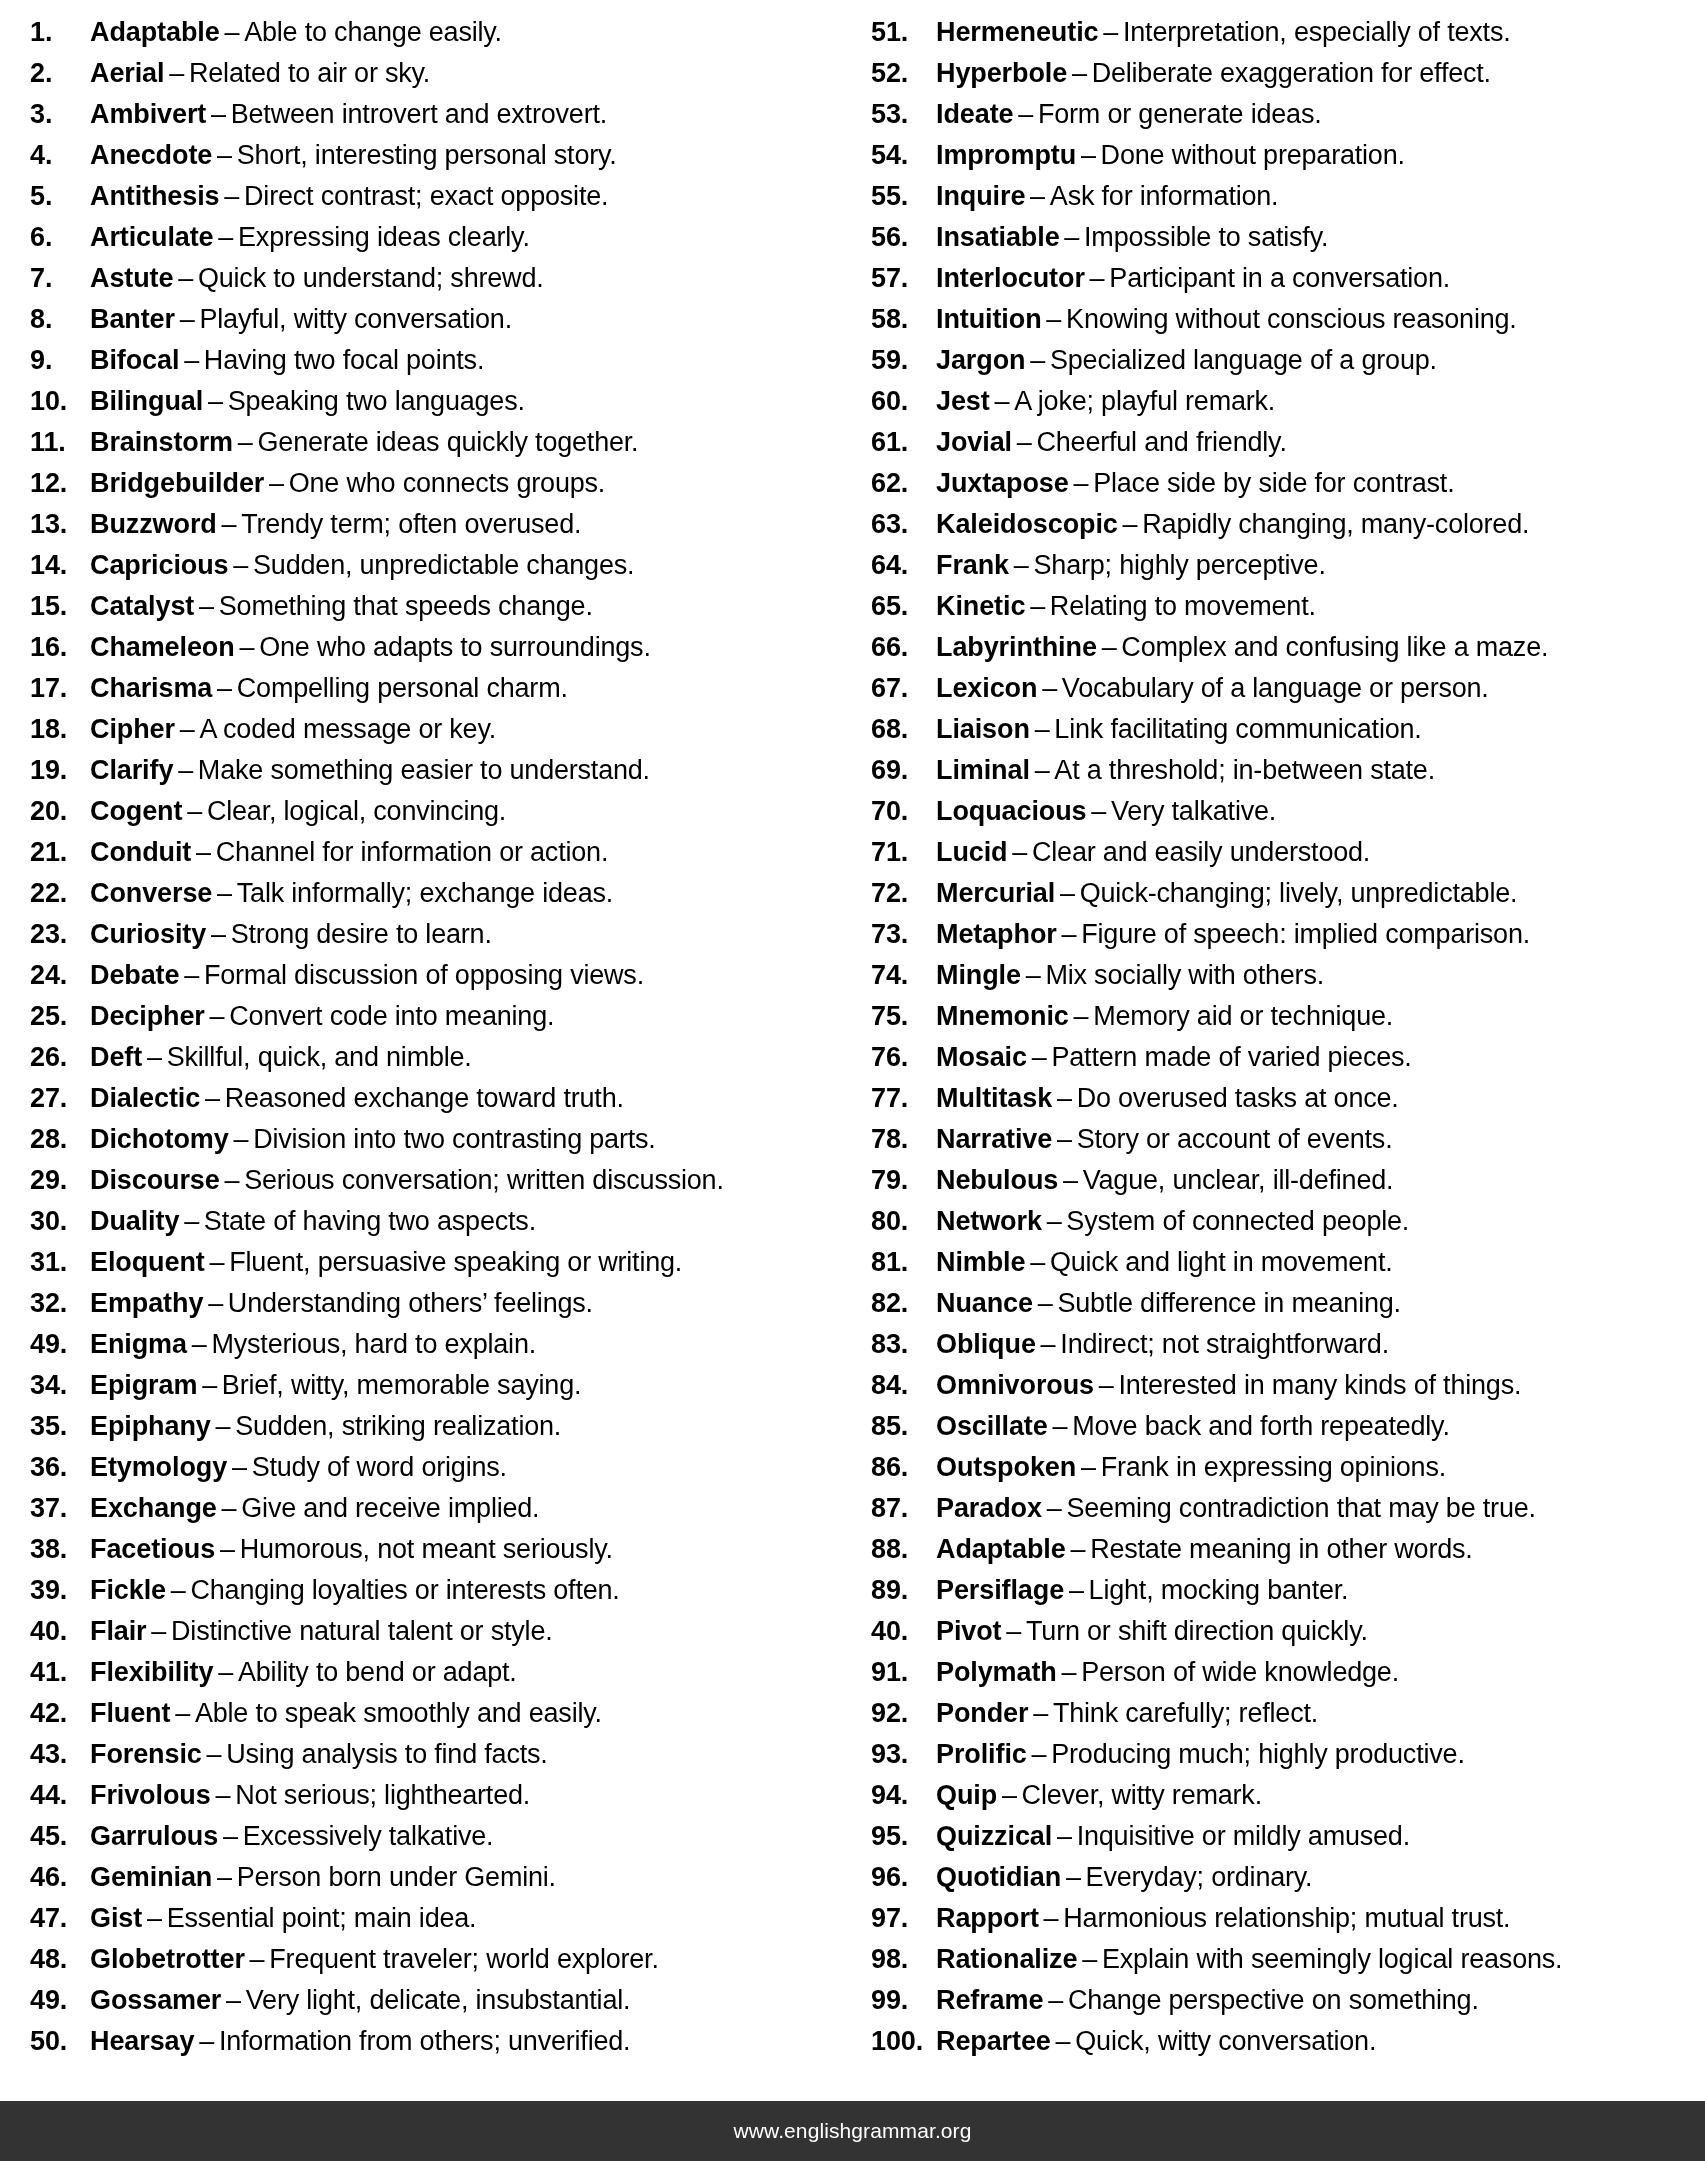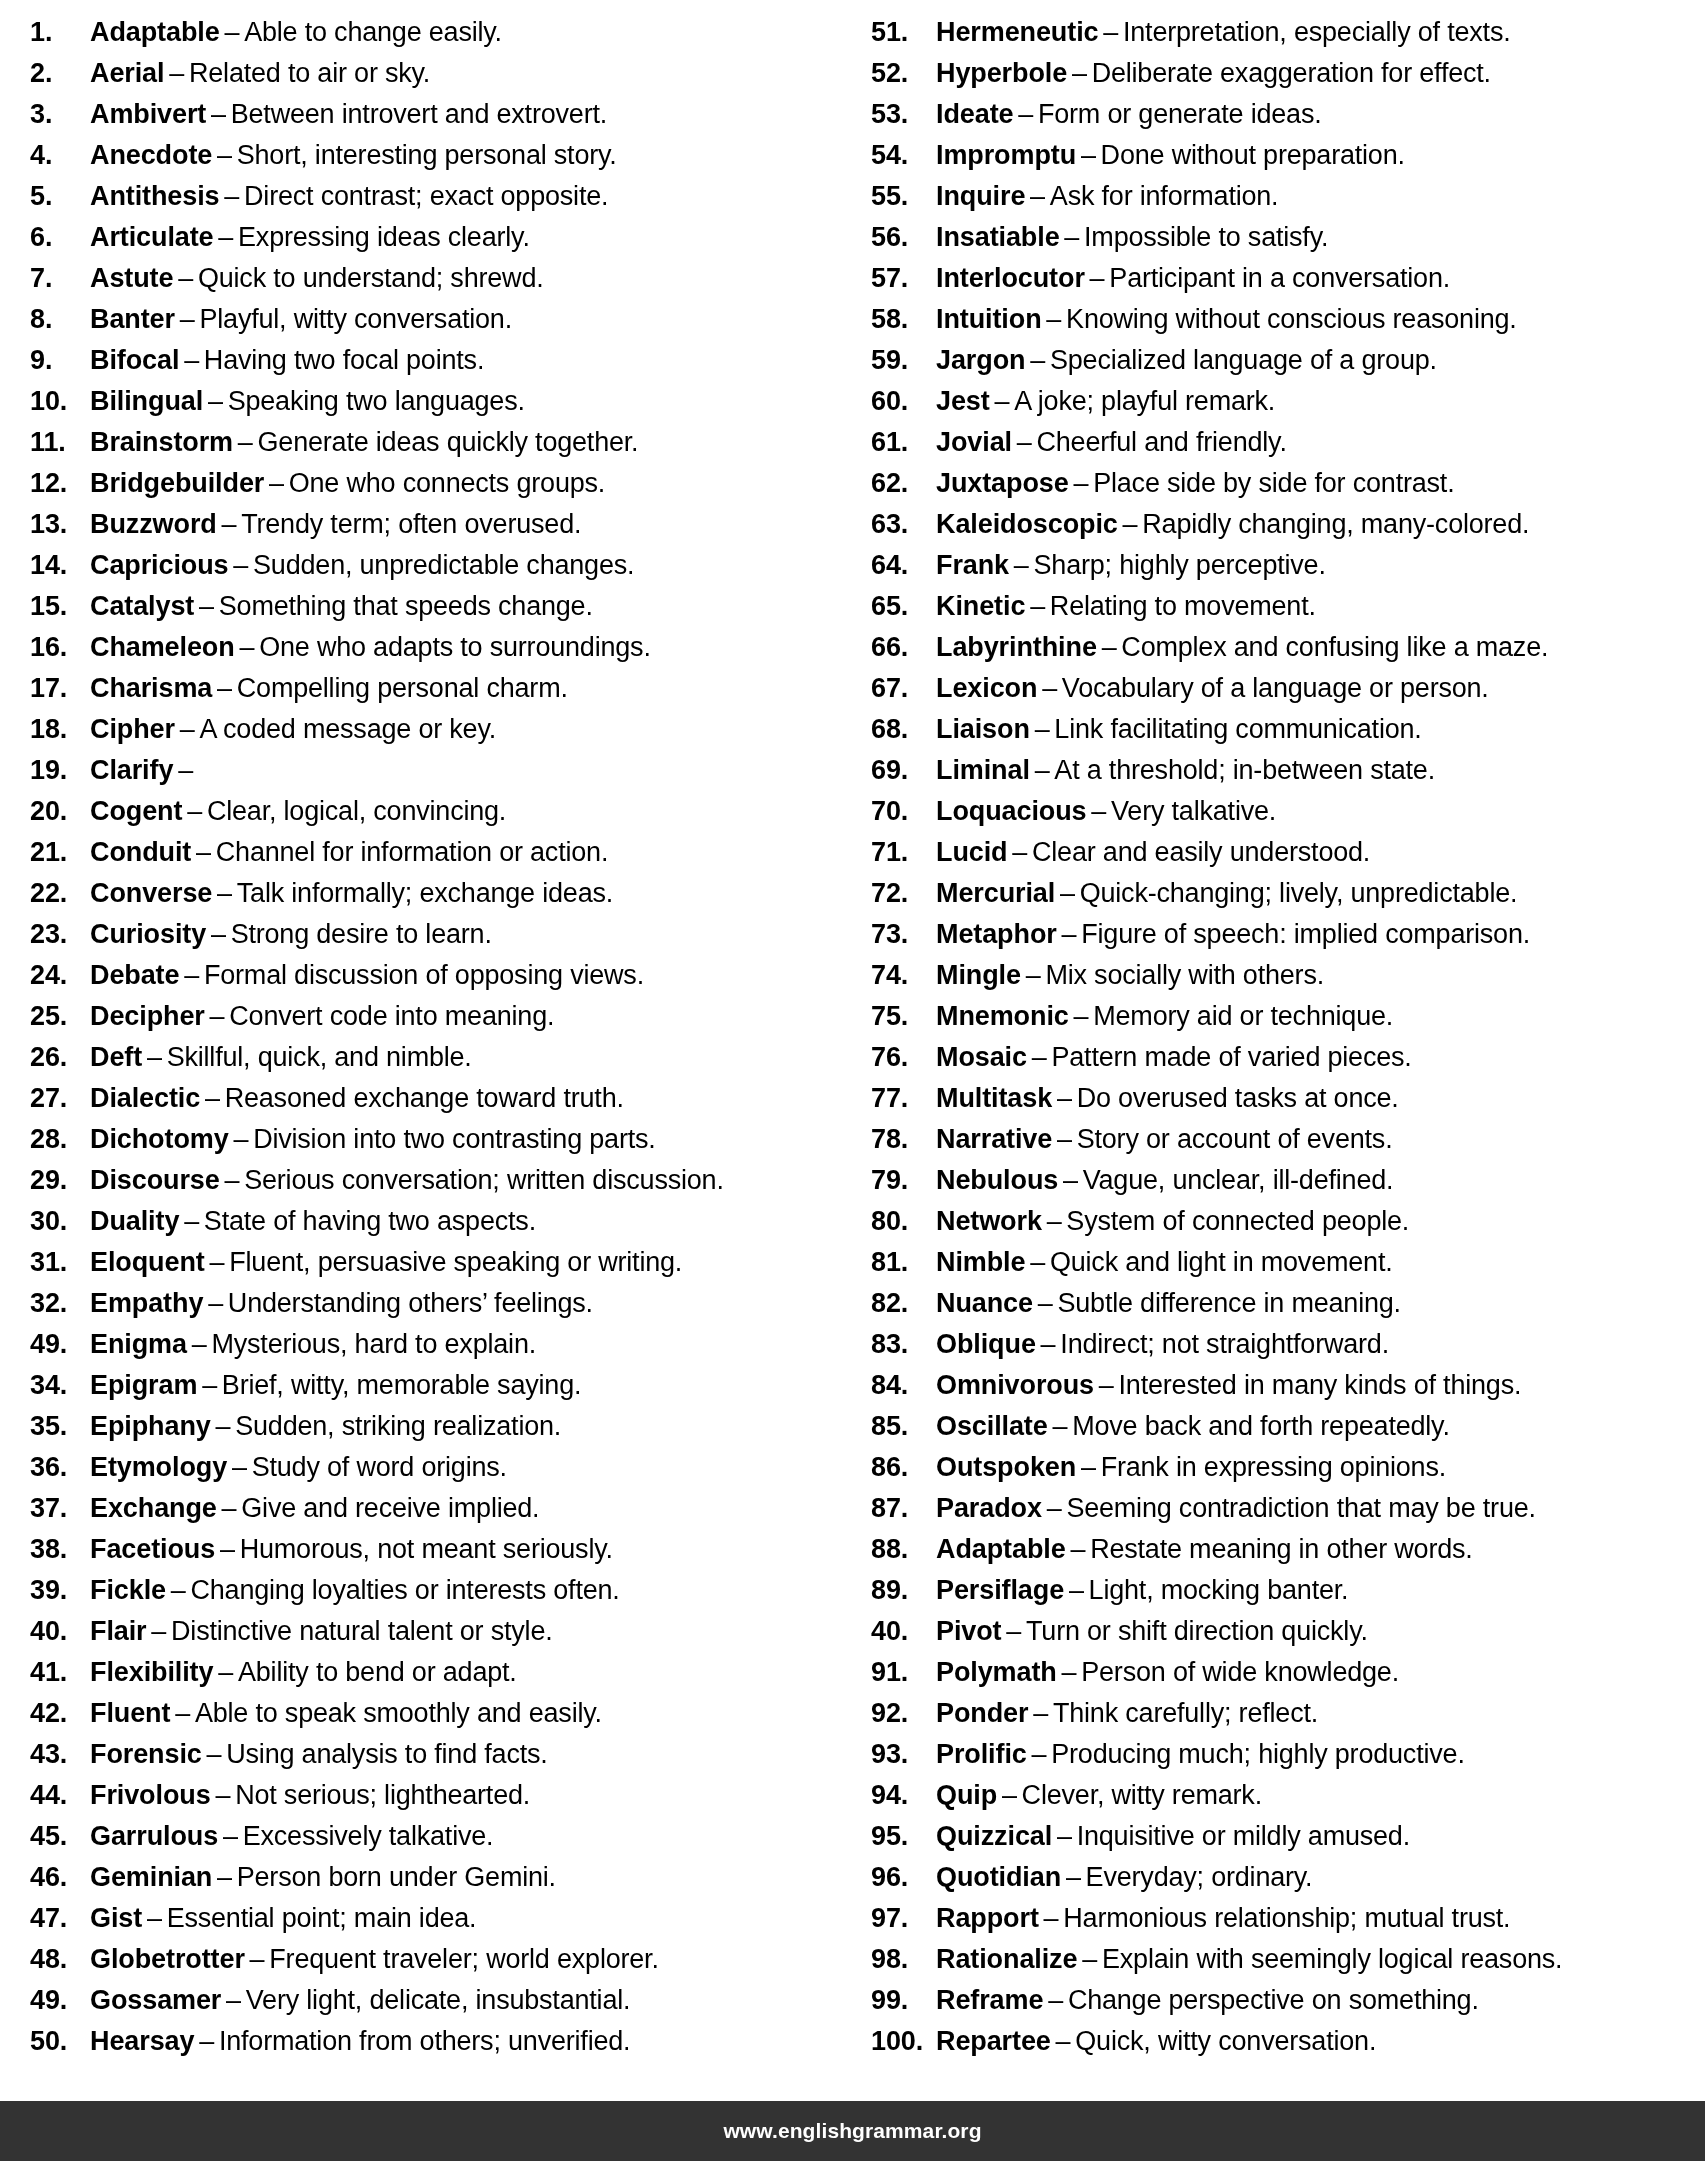--- a/index.html
+++ b/index.html
@@ -78,21 +78,21 @@
     flex: 0 0 auto;
     height: 60px;
     background: #333333;
     display: flex;
     align-items: center;
     justify-content: center;
   }
   .footer-text {
     color: #ffffff;
     font-size: 21px;
-    font-weight: bold;
+    font-weight: normal;
     letter-spacing: 0.1px;
   }
 </style>
 </head>
 <body>
 
 <div class="page">
   <div class="columns">
     <div class="col col-left">
       <ol class="wordlist" id="list-left">
@@ -201,20 +201,21 @@
           <li class="word-item">
             <span class="num">18.</span>
             <span class="term">Cipher</span>
             <span class="dash">–</span>
             <span class="def">A coded message or key.</span>
           </li>
           <li class="word-item">
             <span class="num">19.</span>
             <span class="term">Clarify</span>
             <span class="dash">–</span>
+            <span class="def">Make something easier to understand.</span>
           </li>
           <li class="word-item">
             <span class="num">20.</span>
             <span class="term">Cogent</span>
             <span class="dash">–</span>
             <span class="def">Clear, logical, convincing.</span>
           </li>
           <li class="word-item">
             <span class="num">21.</span>
             <span class="term">Conduit</span>

